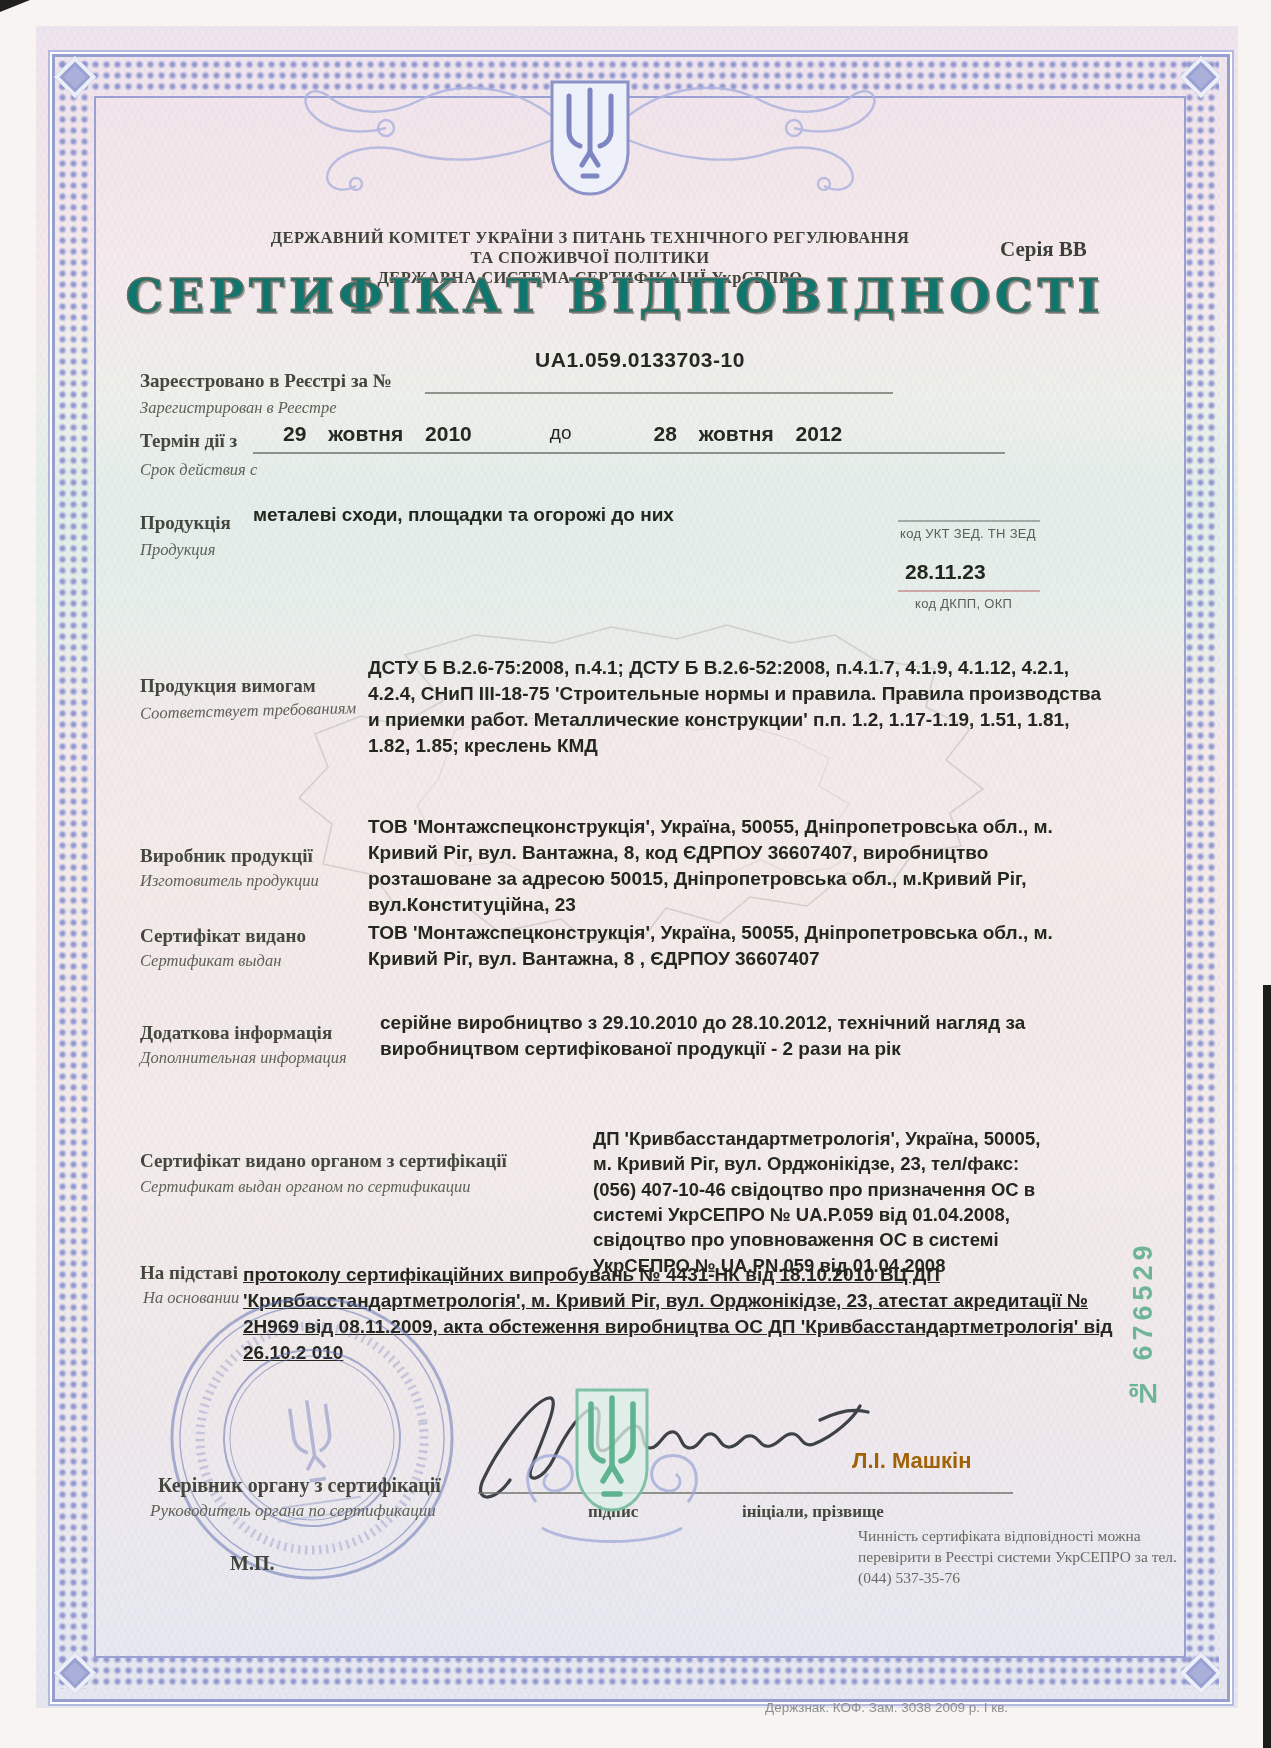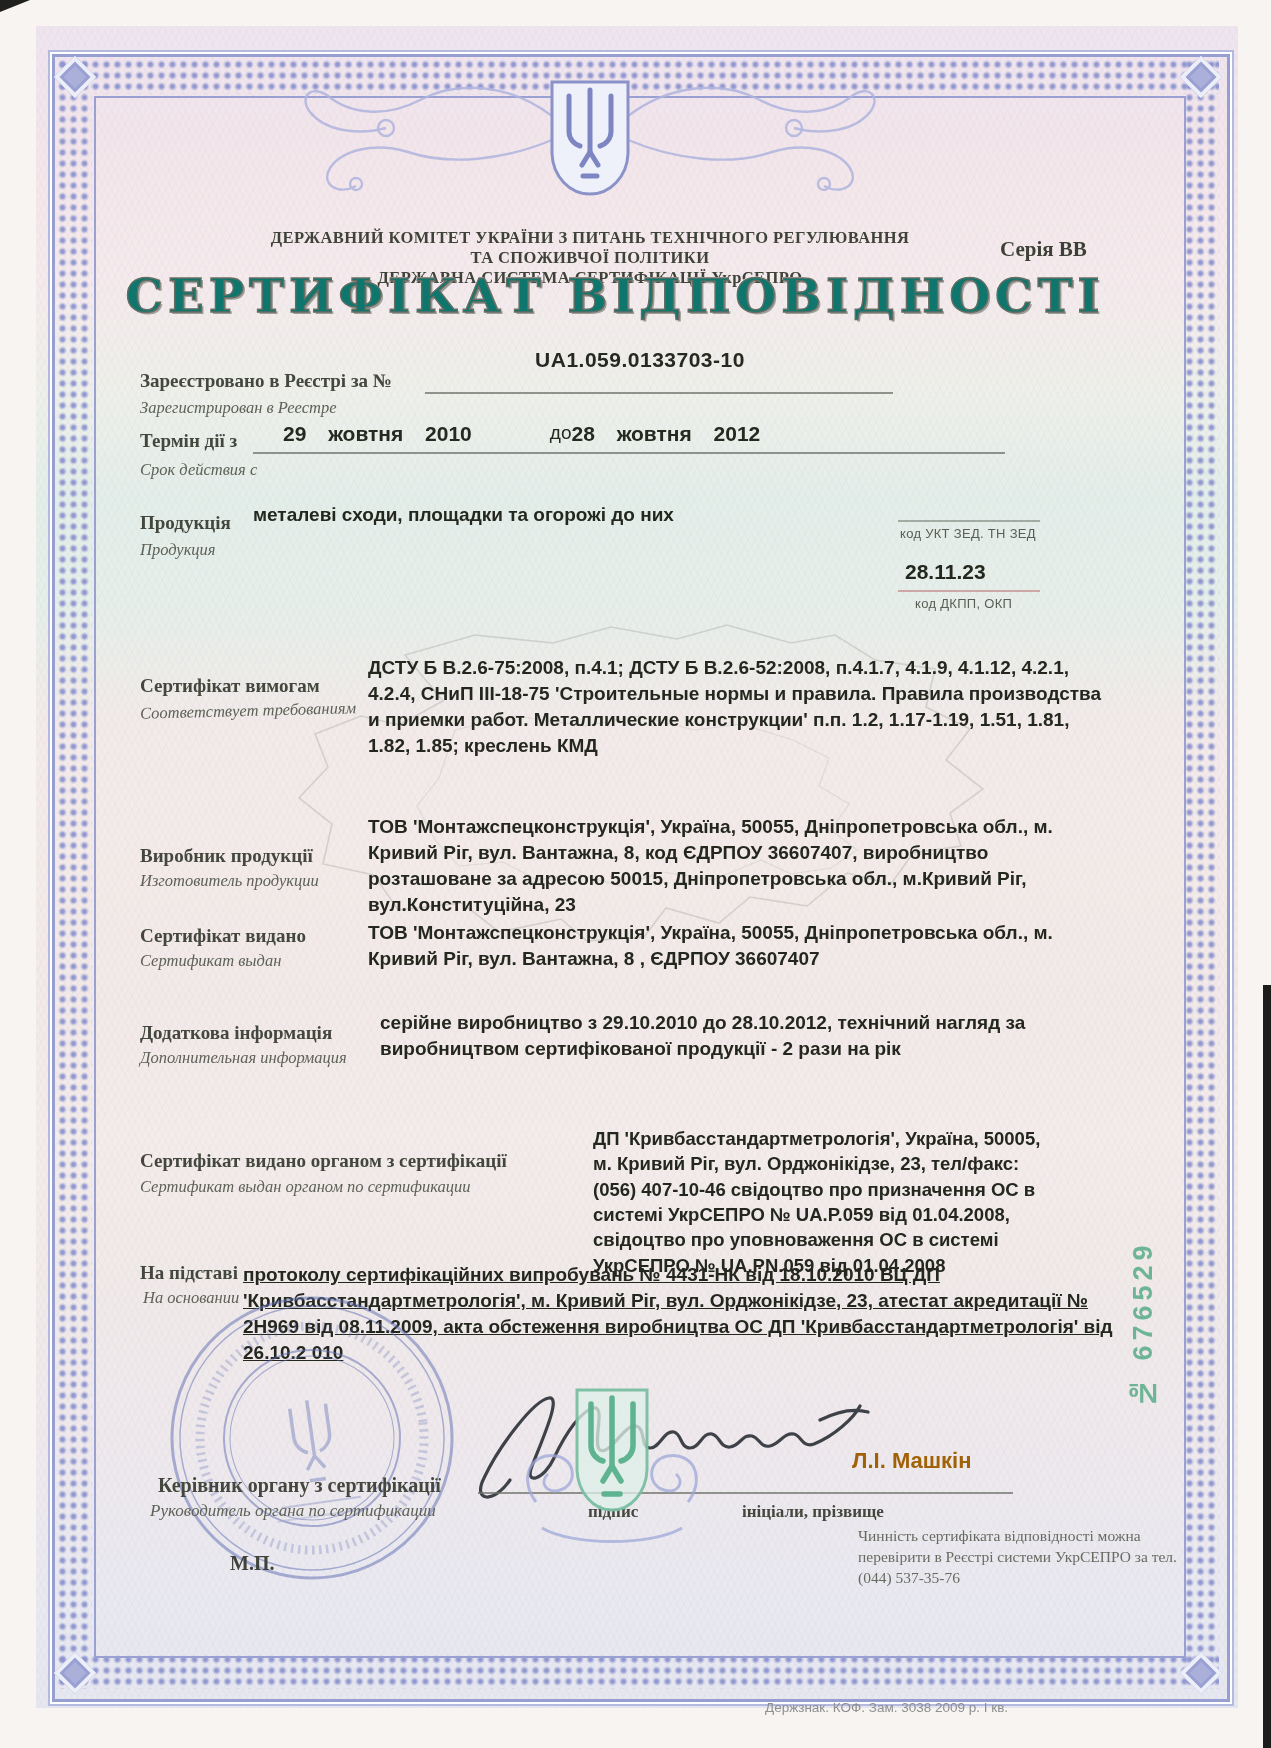--- a/index.html
+++ b/index.html
@@ -133,36 +133,36 @@
 
   <div class="abs reg-number">UA1.059.0133703-10</div>
   <div class="abs lbl-uk" style="left:140px;top:370px;">Зареєстровано в Реєстрі за №</div>
   <div class="rule" style="left:425px;top:392px;width:468px;"></div>
   <div class="abs lbl-ru" style="left:140px;top:398px;">Зарегистрирован в Реестре</div>
 
   <div class="abs lbl-uk" style="left:140px;top:430px;">Термін дії з</div>
   <div class="abs date-row">
     <span class="d" style="margin-left:30px;">29 жовтня 2010</span>
     <span style="margin-left:78px;font-weight:normal;font-size:19px;">до</span>
-    <span class="d" style="">28 жовтня 2012</span>
+    <span class="d" style="margin-left:82px;">28 жовтня 2012</span>
   </div>
   <div class="rule" style="left:253px;top:452px;width:752px;"></div>
   <div class="abs lbl-ru" style="left:140px;top:460px;">Срок действия с</div>
 
   <div class="abs lbl-uk" style="left:140px;top:512px;">Продукція</div>
   <div class="abs lbl-ru" style="left:140px;top:540px;">Продукция</div>
   <div class="abs val" style="left:253px;top:502px;width:740px;">металеві сходи, площадки та огорожі до них</div>
 
   <div class="rule" style="left:898px;top:520px;width:142px;opacity:.55;"></div>
   <div class="abs small-code-lbl" style="left:900px;top:526px;">код УКТ ЗЕД. ТН ЗЕД</div>
   <div class="abs val" style="left:905px;top:558px;font-size:21px;">28.11.23</div>
   <div class="rule red" style="left:898px;top:590px;width:142px;"></div>
   <div class="abs small-code-lbl" style="left:915px;top:596px;">код ДКПП, ОКП</div>
 
-  <div class="abs lbl-uk" style="left:140px;top:675px;">Сертифікат вимогам</div>
+  <div class="abs lbl-uk" style="left:140px;top:675px;">Продукция вимогам</div>
   <div class="abs lbl-ru" style="left:140px;top:701px;transform:rotate(-1.5deg);">Соответствует требованиям</div>
   <div class="abs val" style="left:368px;top:655px;width:742px;">ДСТУ Б В.2.6-75:2008, п.4.1; ДСТУ Б В.2.6-52:2008, п.4.1.7, 4.1.9, 4.1.12, 4.2.1, 4.2.4, СНиП III-18-75 'Строительные нормы и правила. Правила производства и приемки работ. Металлические конструкции' п.п. 1.2, 1.17-1.19, 1.51, 1.81, 1.82, 1.85; креслень КМД</div>
 
   <div class="abs lbl-uk" style="left:140px;top:845px;">Виробник продукції</div>
   <div class="abs lbl-ru" style="left:140px;top:871px;">Изготовитель продукции</div>
   <div class="abs val" style="left:368px;top:814px;width:722px;">ТОВ 'Монтажспецконструкція', Україна, 50055, Дніпропетровська обл., м. Кривий Ріг, вул. Вантажна, 8, код ЄДРПОУ 36607407, виробництво розташоване за адресою 50015, Дніпропетровська обл., м.Кривий Ріг, вул.Конституційна, 23</div>
 
   <div class="abs lbl-uk" style="left:140px;top:925px;">Сертифікат видано</div>
   <div class="abs lbl-ru" style="left:140px;top:951px;">Сертификат выдан</div>
   <div class="abs val" style="left:368px;top:920px;width:710px;">ТОВ 'Монтажспецконструкція', Україна, 50055, Дніпропетровська обл., м. Кривий Ріг, вул. Вантажна, 8 , ЄДРПОУ  36607407</div>

